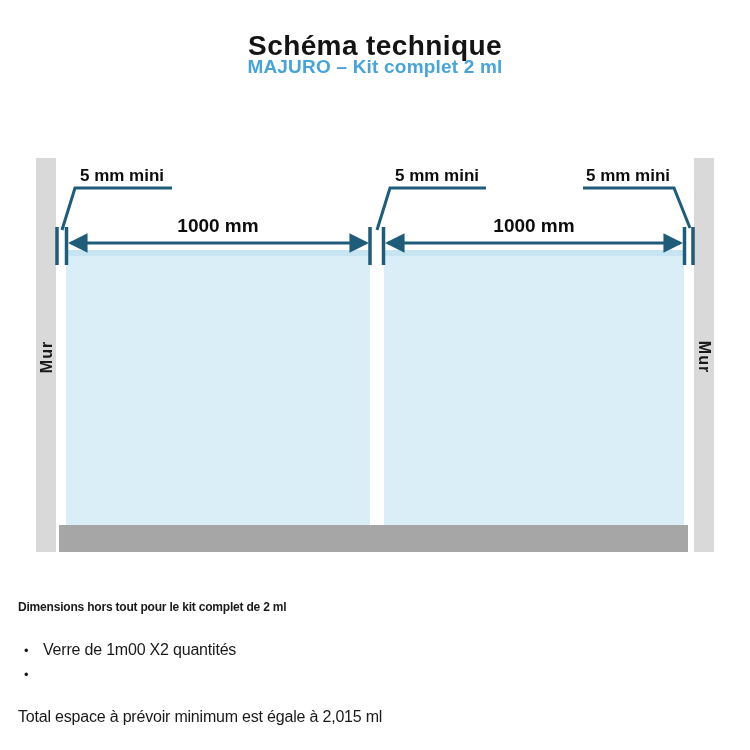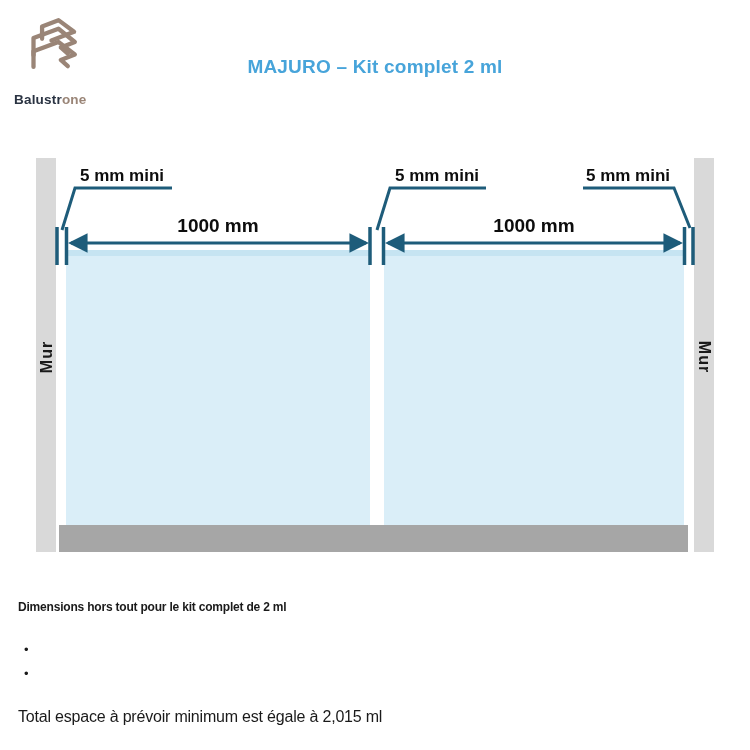--- a/index.html
+++ b/index.html
@@ -39,31 +39,22 @@
   .total-line{
     position:absolute;top:708px;left:18px;font-size:16px;color:#1a1a1a;letter-spacing:-.2px;
   }
   .total-line b{font-weight:normal;}
 </style>
 </head>
 <body>
 
 <div class="page">
 
-  <div class="logo">
-    <svg width="78" height="82" viewBox="0 0 100 100">
-      <g fill="none" stroke="#9a8577" stroke-width="5.5" stroke-linejoin="round" stroke-linecap="round">
-        <path d="M 36 37 L 36 21 L 57 13 L 77 28 L 48 39"></path>
-        <path d="M 25 58 L 25 36 L 57 24 L 78 41 L 60 48 L 69 56"></path>
-        <path d="M 25 73 L 25 53 L 57 41 L 78 57 L 60 64 L 69 72"></path>
-      </g>
-    </svg>
-    <div class="brand"><span>Balustr</span><span class="accent">one</span></div>
-  </div>
 
+  <div class="title">Schéma technique</div>
   <div class="subtitle">MAJURO – Kit complet 2 ml</div>
 
   <svg class="diagram" viewBox="0 0 750 410">
     <defs>
       <marker id="arrow" viewBox="0 0 10 10" refX="8.5" refY="5" markerWidth="6.5" markerHeight="6.5" orient="auto-start-reverse">
         <path d="M 0 0 L 10 5 L 0 10 z" fill="#1e5c7a"></path>
       </marker>
     </defs>
 
     <rect x="36" y="8" width="20" height="394" fill="#d9d9d9"></rect>
@@ -101,20 +92,21 @@
 
     <text x="218" y="82" text-anchor="middle" class="dim-label">1000 mm</text>
     <text x="534" y="82" text-anchor="middle" class="dim-label">1000 mm</text>
   </svg>
 
   <div class="notes-heading">Dimensions hors tout pour le kit complet de 2 ml</div>
 
   <ul class="notes-list">
     <li>
       <span class="bullet-dot">•</span>
+      <span>Verre de 1m00 X2 quantités</span>
     </li>
     <li>
       <span class="bullet-dot">•</span>
     </li>
   </ul>
 
   <div class="total-line"><span>Total espace à prévoir minimum est égale à </span><b>2,015 ml</b></div>
 
 </div>
 

